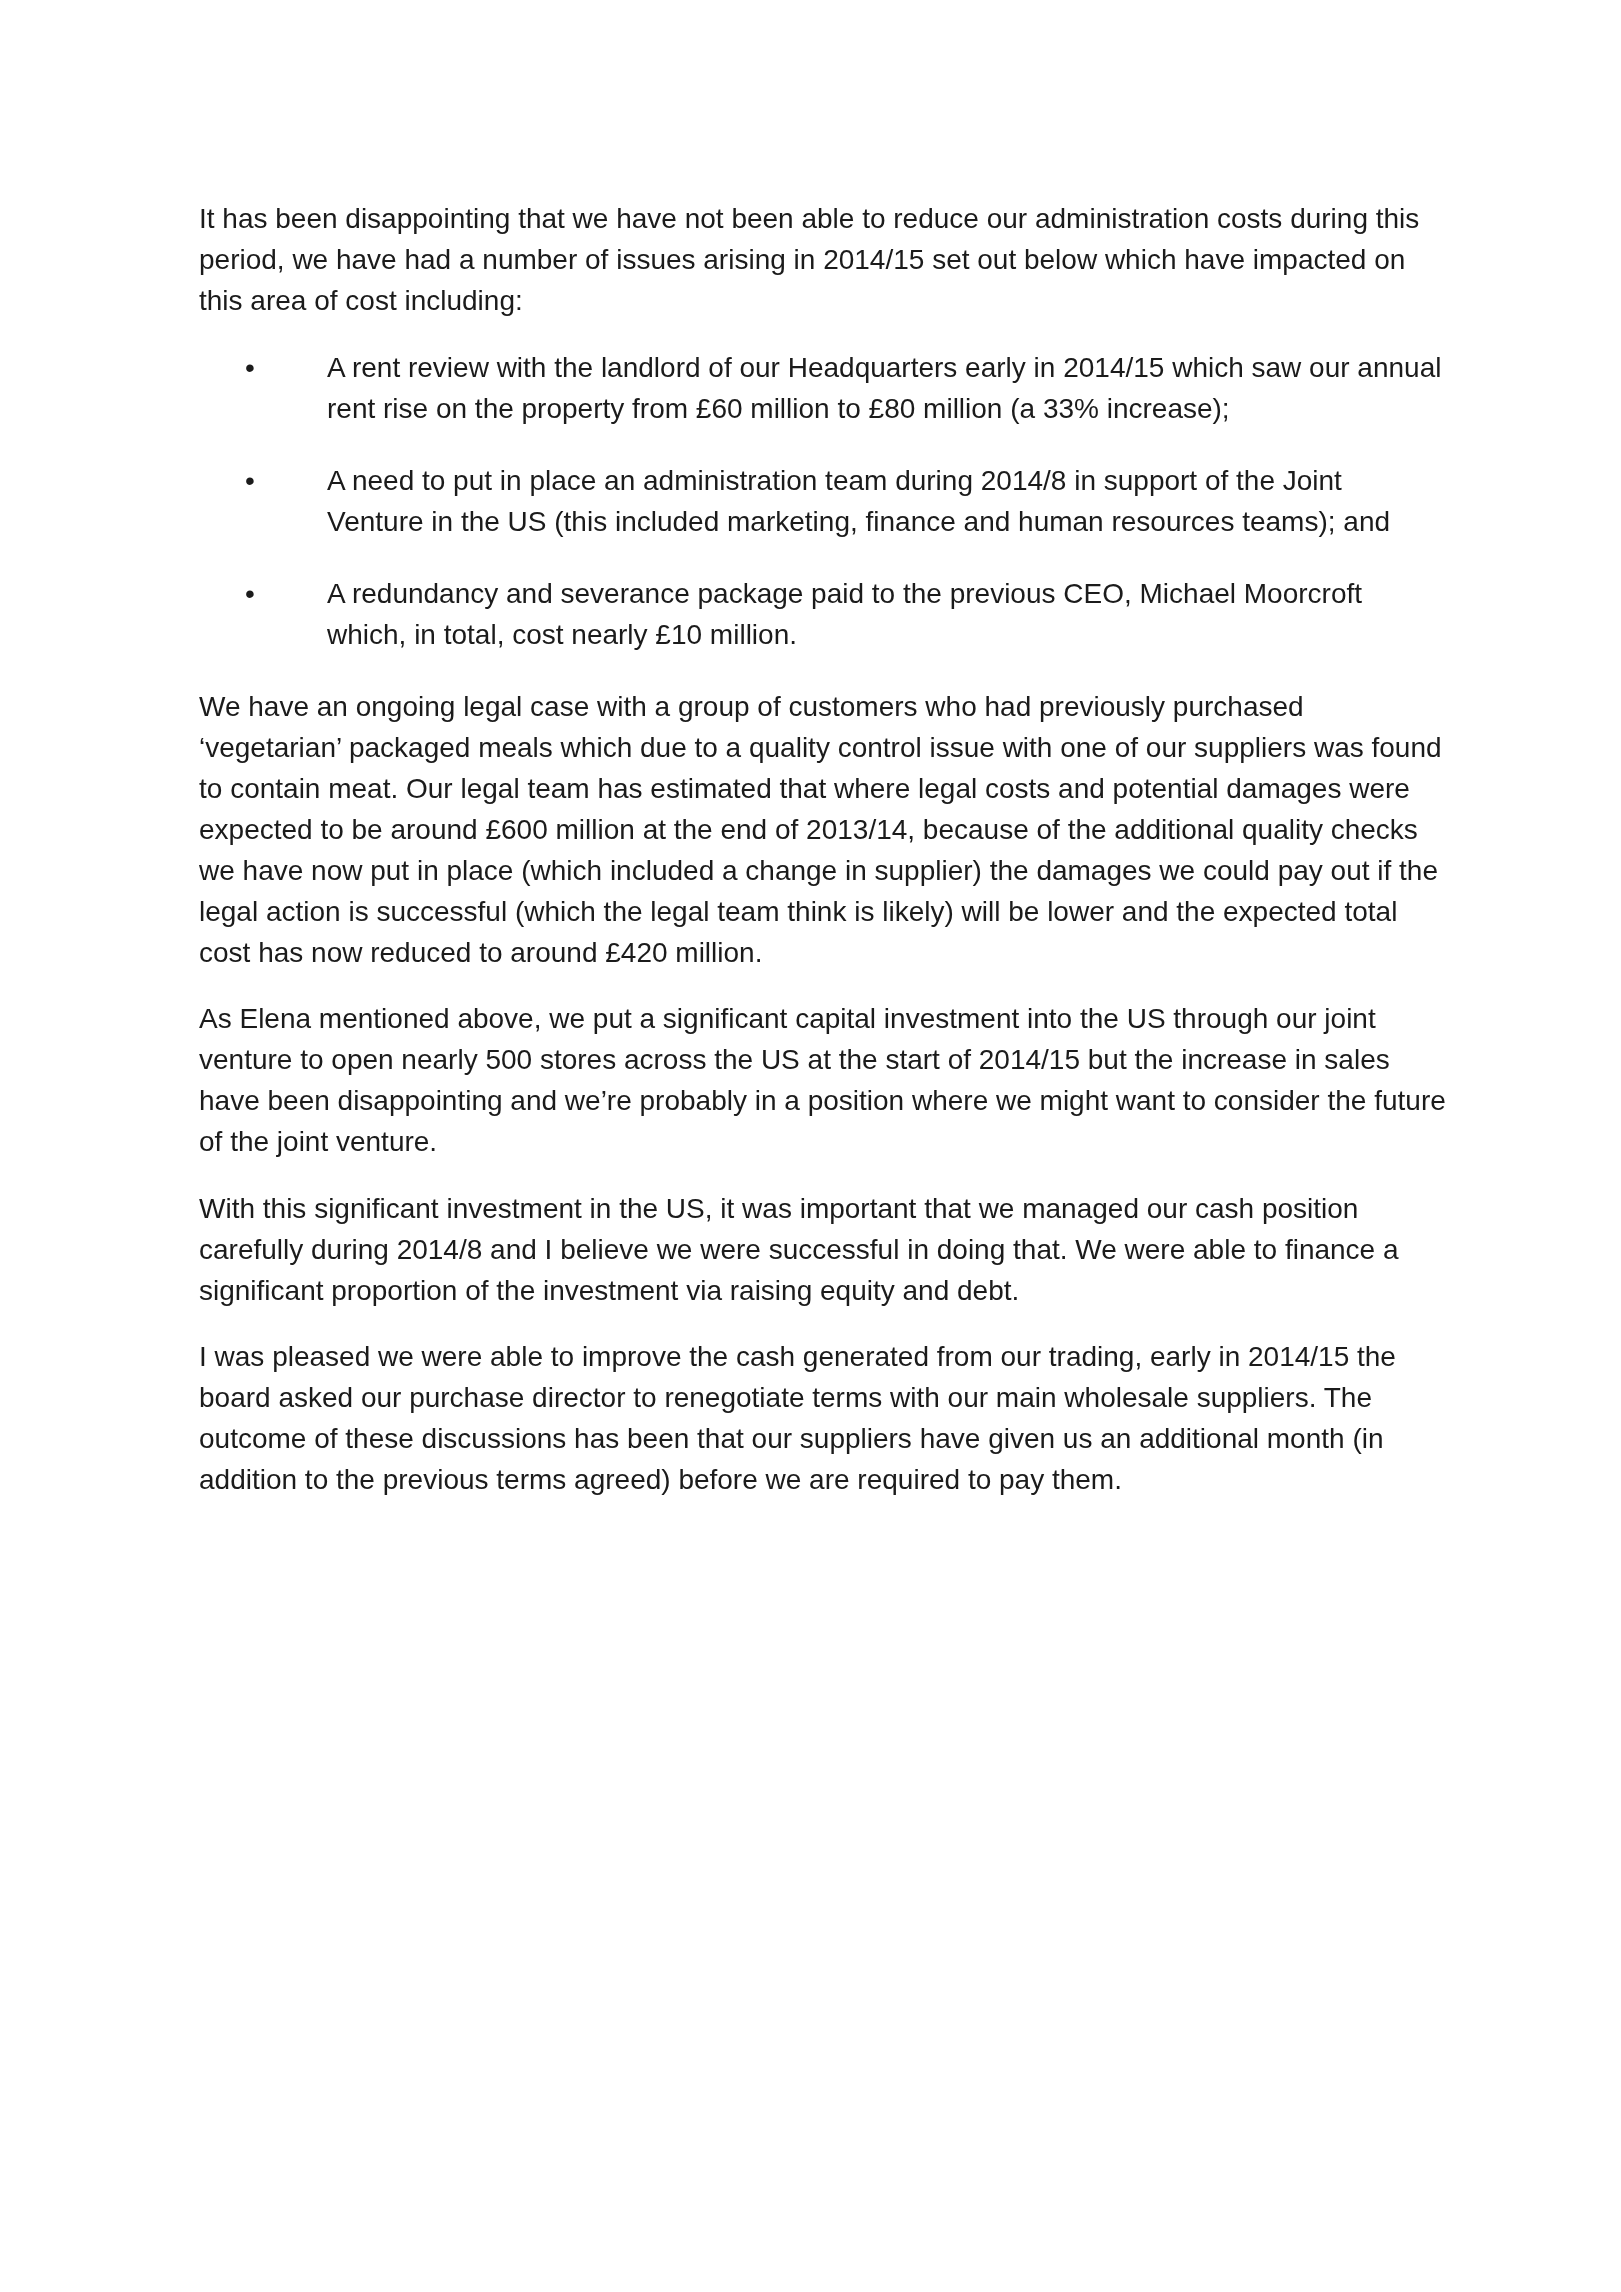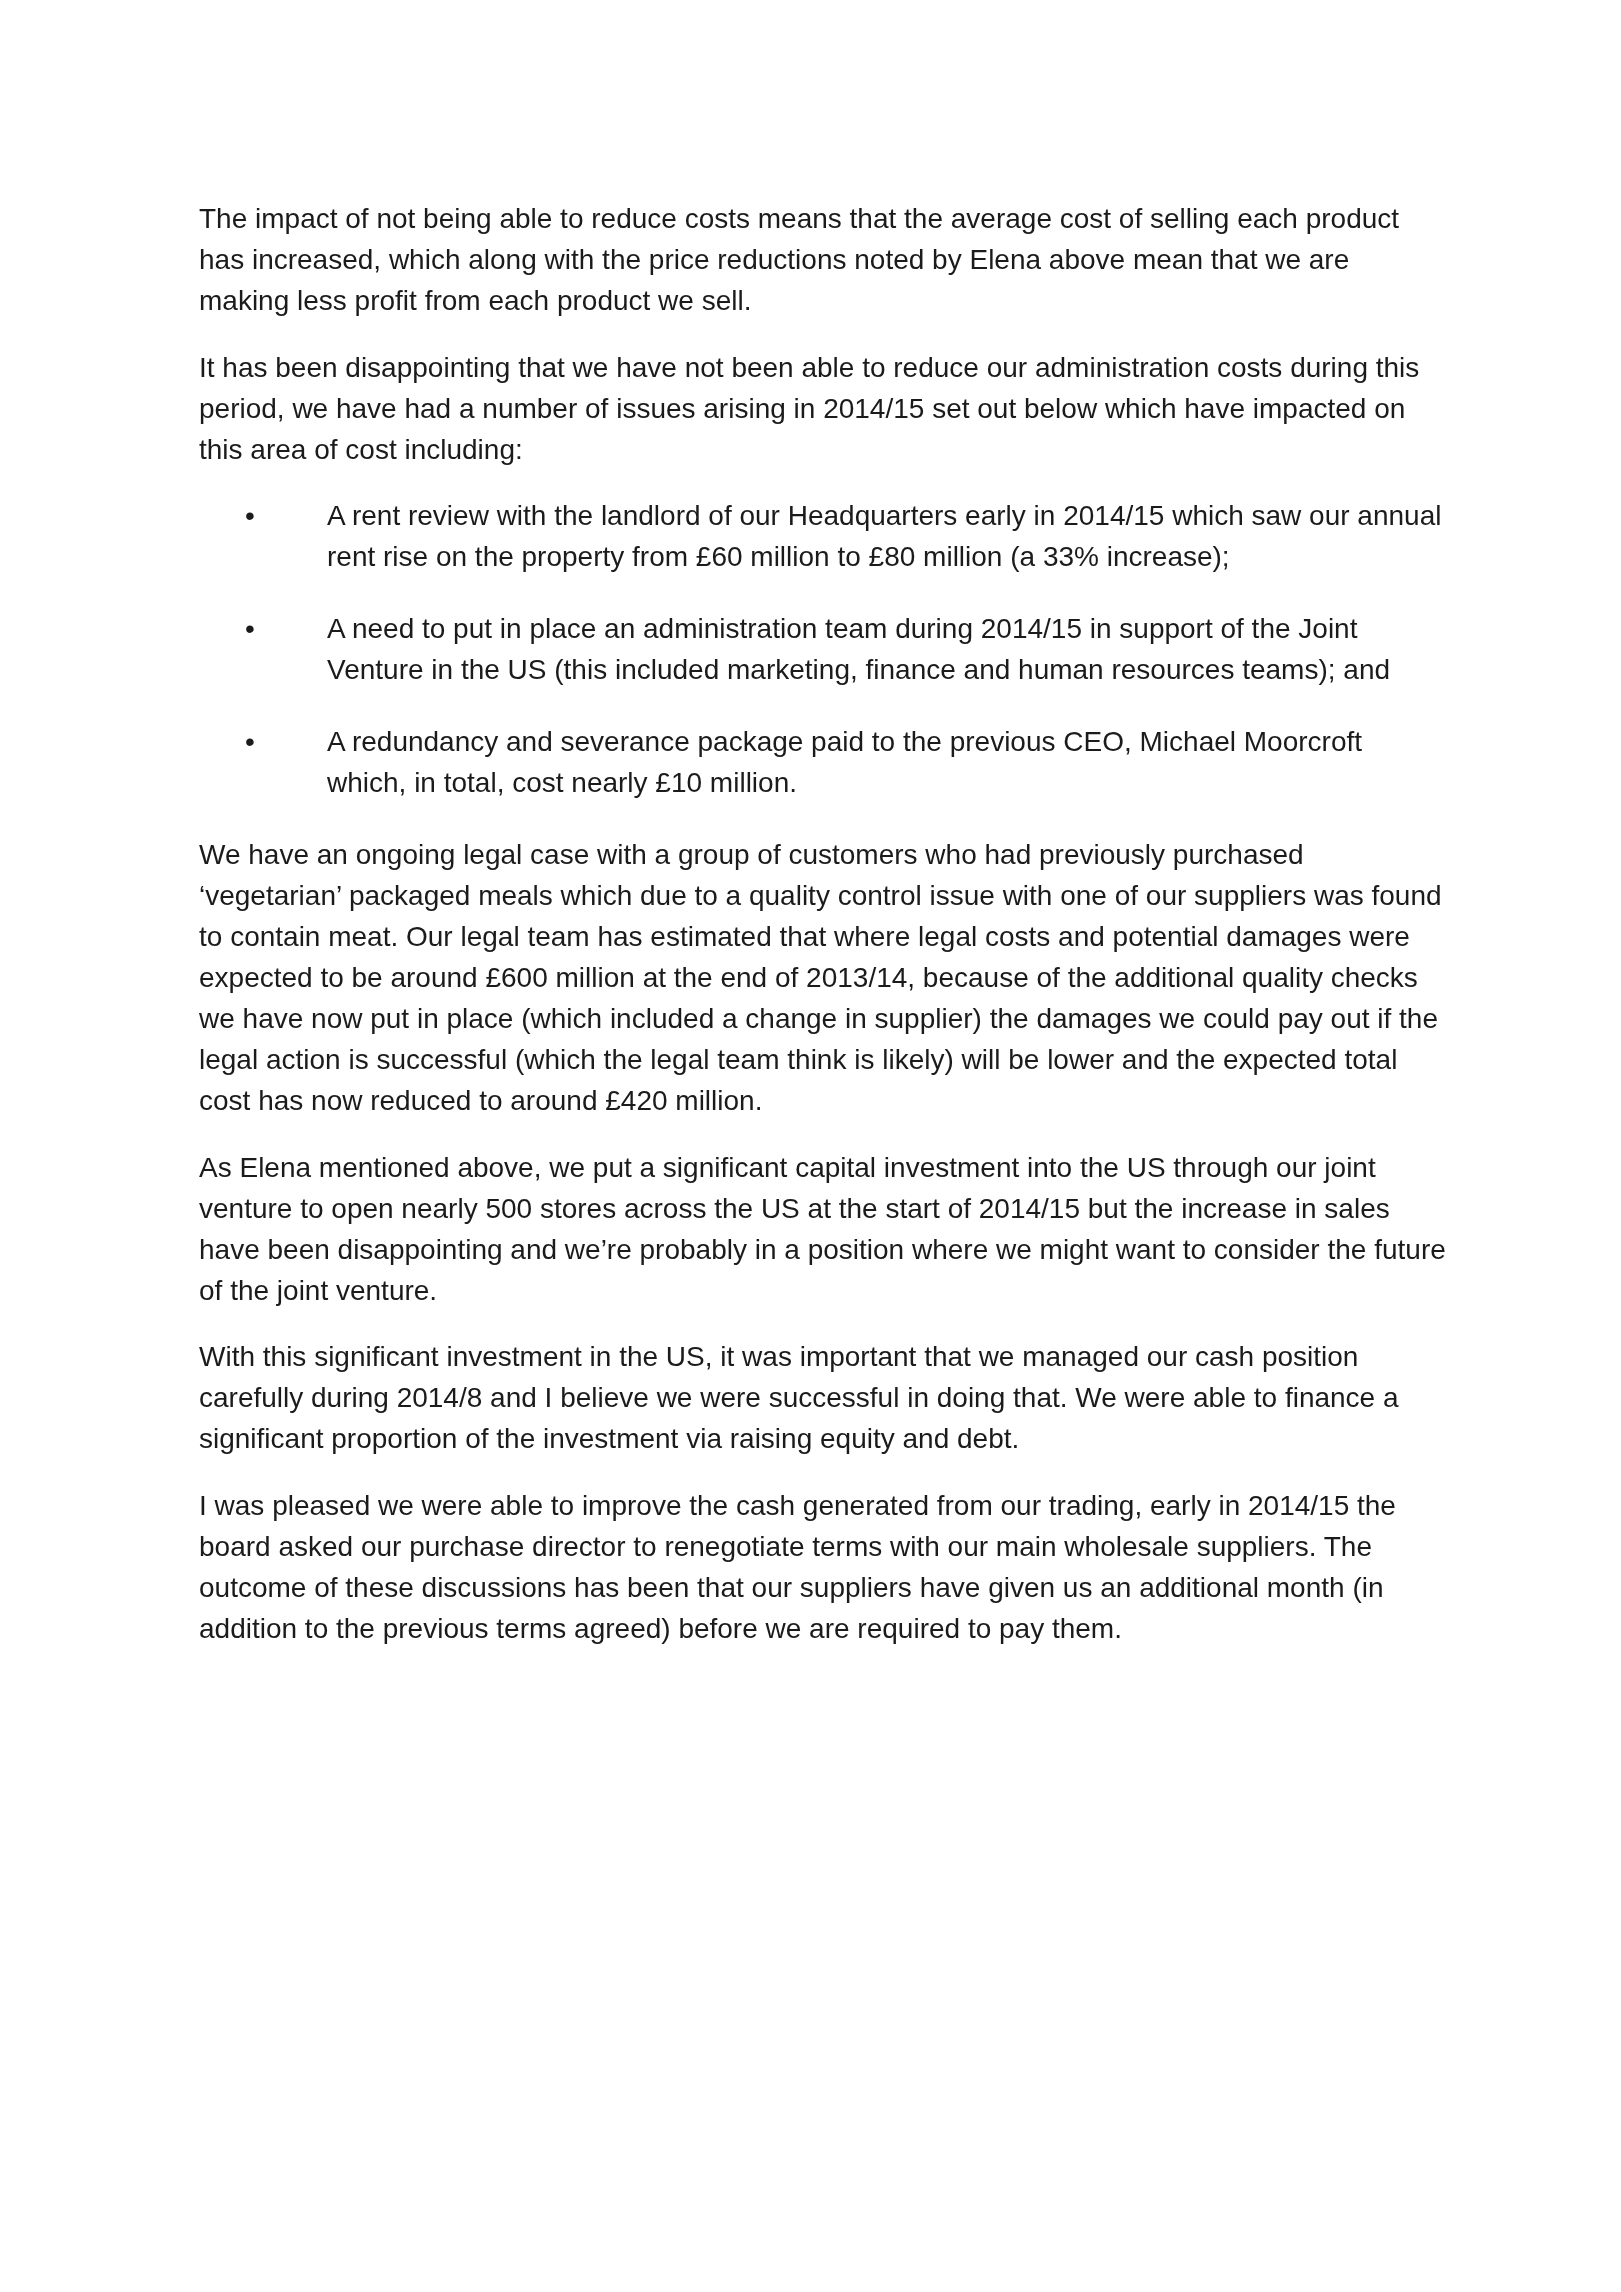--- a/index.html
+++ b/index.html
@@ -41,32 +41,31 @@
   .bullet .bullet-text {
     flex: 1;
     margin-left: 28px;
   }
 </style>
 </head>
 <body>
 
 <div class="page">
 
-  <p class="para">The impact of not being able to reduce costs means that the average cost of selling each product has increased, which along with the price reductions noted by Elena above mean that we are making less profit from each product we sell.</p>
 
   <p class="para">It has been disappointing that we have not been able to reduce our administration costs during this period, we have had a number of issues arising in 2014/15 set out below which have impacted on this area of cost including:</p>
 
   <ul class="bullets">
     <li class="bullet">
       <span class="marker">•</span>
       <span class="bullet-text">A rent review with the landlord of our Headquarters early in 2014/15 which saw our annual rent rise on the property from £60 million  to £80 million (a 33% increase);</span>
     </li>
     <li class="bullet">
       <span class="marker">•</span>
-      <span class="bullet-text">A need to put in place an administration team during 2014/15 in support of the Joint Venture in the US (this included marketing, finance and human resources teams); and</span>
+      <span class="bullet-text">A need to put in place an administration team during 2014/8 in support of the Joint Venture in the US (this included marketing, finance and human resources teams); and</span>
     </li>
     <li class="bullet">
       <span class="marker">•</span>
       <span class="bullet-text">A redundancy and severance package paid to the previous CEO, Michael Moorcroft which, in total, cost nearly £10 million.</span>
     </li>
   </ul>
 
   <p class="para">We have an ongoing legal case with a group of customers who had previously purchased ‘vegetarian’ packaged meals which due to a quality control issue with one of our suppliers was found to contain meat. Our legal team has estimated that where legal costs and potential damages were expected to be around £600 million at the end of 2013/14, because of the additional quality checks we have now put in place (which included a change in supplier) the damages we could pay out if the legal action is successful (which the legal team think is likely) will be lower and the expected total cost has now reduced to around £420 million.</p>
 
   <p class="para">As Elena mentioned above, we put a significant capital investment into the US through our joint venture to open nearly 500 stores across the US at the start of 2014/15 but the increase in sales have been disappointing and we’re probably in a position where we might want to consider the future of the joint venture.</p>

